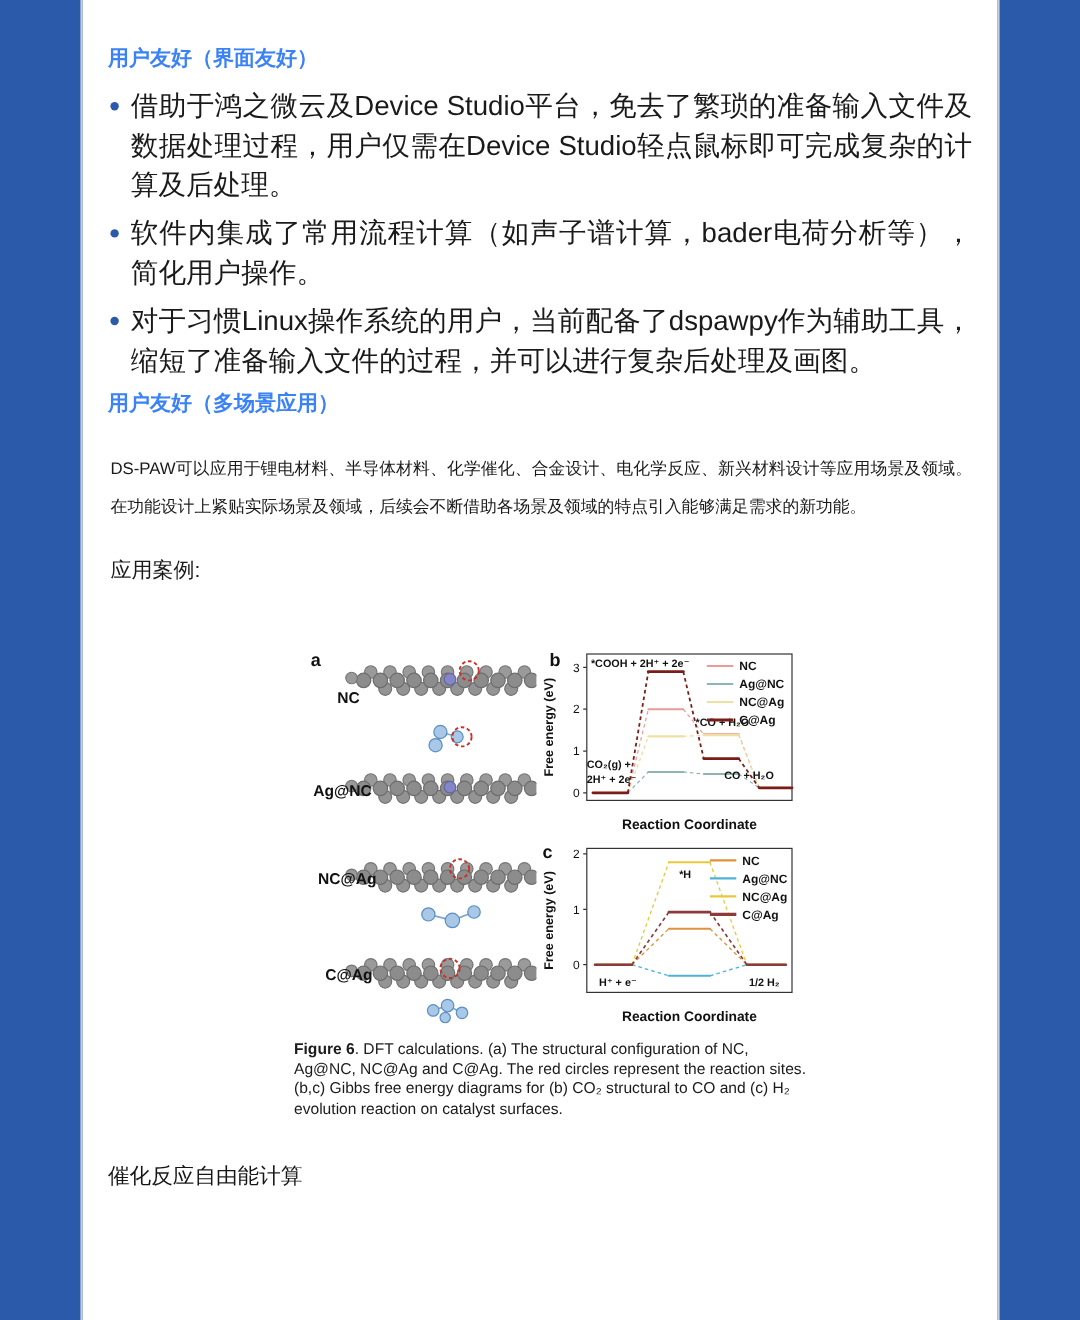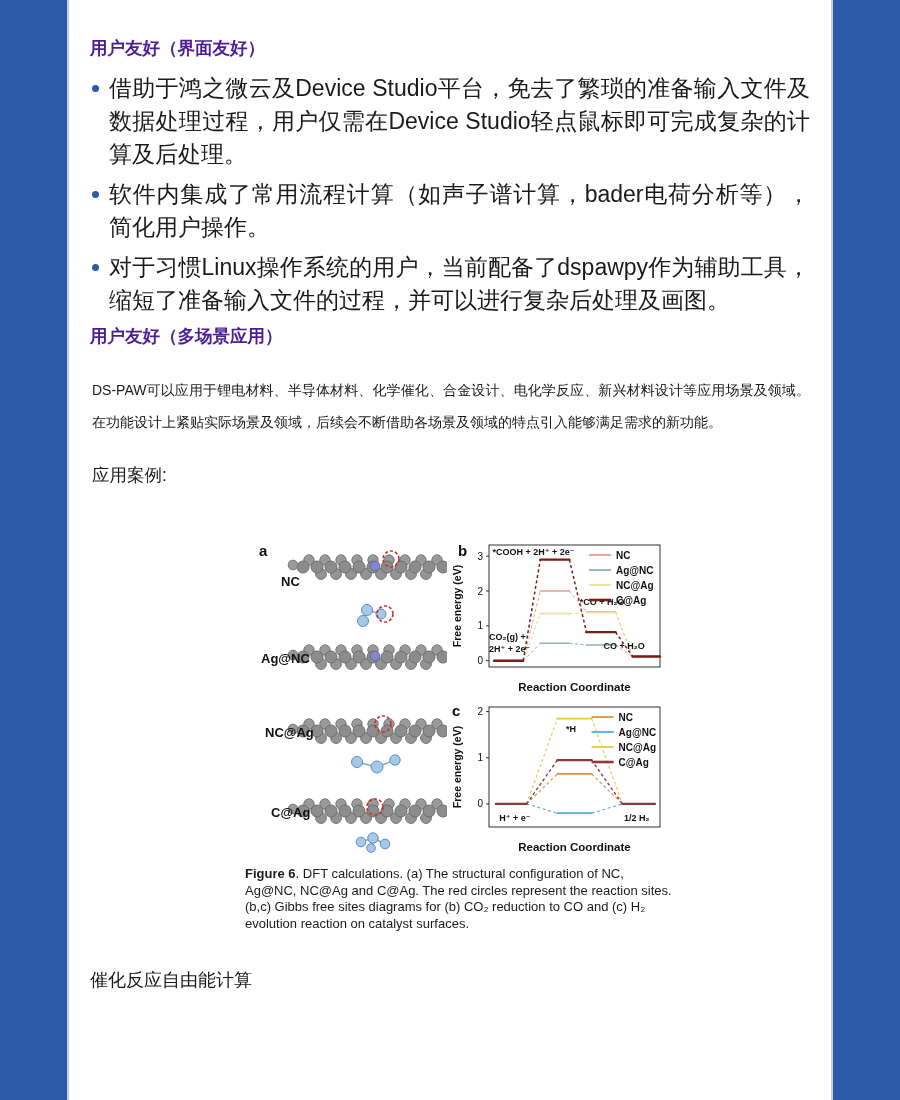--- a/index.html
+++ b/index.html
@@ -1,21 +1,21 @@
 <!DOCTYPE html>
 <html><head>
 <meta charset="utf-8">
 <style>
   html,body{margin:0;padding:0;width:900px;height:1100px;background:#ffffff;overflow:hidden;}
   body{font-family:"Liberation Sans","DejaVu Sans",sans-serif;color:#1a1a1a;}
   .side-bar{position:absolute;top:0;bottom:0;width:67px;background:#2b5aab;}
   .side-bar.left{left:0;border-right:2px solid #c6cede;}
   .side-bar.right{right:0;border-left:2px solid #c6cede;}
   .content{position:absolute;left:67px;right:67px;top:0;bottom:0;padding:36px 23px 0 23px;}
-  h2.sec-heading{font-size:17.5px;font-weight:700;margin:0;line-height:24px;color:#4c1d95;}
+  h2.sec-heading{font-size:17.5px;font-weight:700;margin:0;line-height:24px;color:#3b82f6;}
   .bullets{list-style:none;margin:12px 0 0 0;padding:0;}
   .bullets li{display:flex;margin:0 0 7px 0;}
   .bullet-dot{flex:0 0 auto;width:7px;height:7px;border-radius:50%;background:#2b5aab;margin:13px 10px 0 2px;}
   .bullet-text{flex:1 1 auto;font-size:23px;line-height:33px;font-weight:500;text-align:justify;}
   .sec2{margin-top:30px;}
   .paragraph{font-size:14px;line-height:32px;font-weight:500;text-align:justify;margin:26px 0 0 2px;}
   .case-label{font-size:17.5px;font-weight:500;margin:26px 0 0 2px;line-height:22px;}
   .figure-row{position:relative;margin:52px 0 0 165px;width:410px;height:320px;}
   .panel-a{position:absolute;left:0;top:0;width:192px;height:318px;}
   .panel-bc{position:absolute;left:197px;top:0;width:213px;height:320px;}
@@ -304,17 +304,17 @@
           <line x1="139.6" y1="32" x2="161.6" y2="32" stroke="#4fb2d8" stroke-width="1.8"></line>
           <text x="166.6" y="35.5" font-size="10" font-weight="700" fill="#111">Ag@NC</text>
           <line x1="139.6" y1="47" x2="161.6" y2="47" stroke="#e8c93c" stroke-width="1.8"></line>
           <text x="166.6" y="50.5" font-size="10" font-weight="700" fill="#111">NC@Ag</text>
           <line x1="139.6" y1="62" x2="161.6" y2="62" stroke="#8c3a3a" stroke-width="2.6"></line>
           <text x="166.6" y="65.5" font-size="10" font-weight="700" fill="#111">C@Ag</text>
         </svg>
     </div>
   </div>
 
-  <p class="fig-caption"><b>Figure 6</b><span>. DFT calculations. (a) The structural configuration of NC, Ag@NC, NC@Ag and C@Ag. The red circles represent the reaction sites. (b,c) Gibbs free sites diagrams for (b) CO₂ reduction to CO and (c) H₂ evolution reaction on catalyst surfaces.</span></p>
+  <p class="fig-caption"><b>Figure 6</b><span>. DFT calculations. (a) The structural configuration of NC, Ag@NC, NC@Ag and C@Ag. The red circles represent the reaction sites. (b,c) Gibbs free energy diagrams for (b) CO₂ structural to CO and (c) H₂ evolution reaction on catalyst surfaces.</span></p>
 
   <div class="bottom-caption">催化反应自由能计算</div>
 
 </div>
 
 </body></html>

